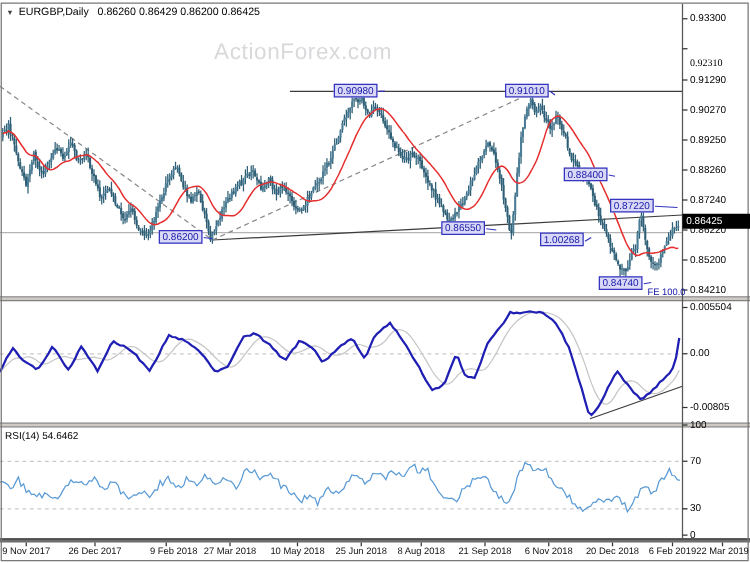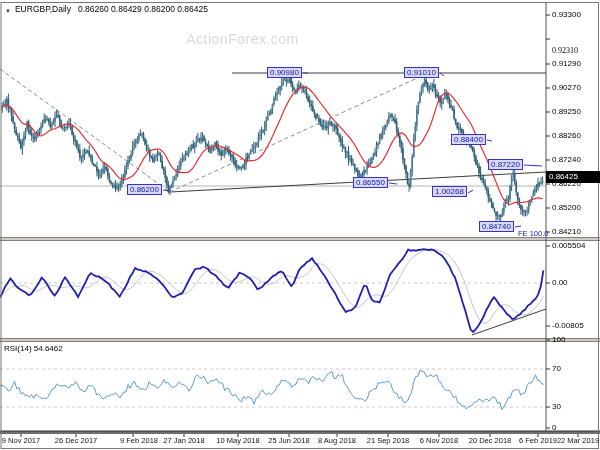--- a/index.html
+++ b/index.html
@@ -1,20 +1,20 @@
 <!DOCTYPE html>
 <html><head>
 <meta charset="utf-8">
 <style>
   html,body{margin:0;padding:0;background:#fff;}
   #root{position:relative;width:600px;height:450px;background:#fff;overflow:hidden;
         font-family:"Liberation Sans",sans-serif;}
   #chart-svg{position:absolute;left:0;top:0;z-index:1;}
   #watermark{position:absolute;left:140px;top:31px;width:205px;text-align:center;
-             font-size:14px;color:#d9d9db;z-index:0;letter-spacing:0.5px;}
+             font-size:18px;color:#d9d9db;z-index:0;letter-spacing:0.5px;}
   #title-row{position:absolute;left:5px;top:4px;font-size:8.5px;color:#000;z-index:4;
              display:flex;align-items:flex-end;white-space:nowrap;}
   #collapse-tri{font-size:6px;color:#444;margin-right:4px;}
   #symbol-lab{margin-right:7px;}
   #macd-label,#rsi-label{position:absolute;left:4px;font-size:8px;color:#000;z-index:3;white-space:nowrap;}
   #macd-label{top:243px;} #rsi-label{top:344px;}
   .axlab{position:absolute;left:552px;font-size:8px;color:#000;white-space:nowrap;z-index:3;}
   .datelab{position:absolute;top:436px;font-size:7.5px;color:#111;transform:translateX(-50%);
            white-space:nowrap;z-index:3;}
   .anno{position:absolute;font-size:8px;line-height:9px;padding:0 2px;border:1px solid #3434be;
@@ -808,21 +808,21 @@
       <div class="axlab" style="top: 241px;">0.005504</div>
       <div class="axlab" style="top: 278px;">0.00</div>
       <div class="axlab" style="top: 321px;">-0.00805</div>
       <div class="axlab" style="top: 335px;">100</div>
       <div class="axlab" style="top: 364px;">70</div>
       <div class="axlab" style="top: 402px;">30</div>
       <div class="axlab" style="top: 423px;">0</div>
       <div class="datelab" style="left: 21px;">9 Nov 2017</div>
       <div class="datelab" style="left: 76px;">26 Dec 2017</div>
       <div class="datelab" style="left: 139px;">9 Feb 2018</div>
-      <div class="datelab" style="left: 184px;">27 Jan 2018</div>
+      <div class="datelab" style="left: 184px;">27 Mar 2018</div>
       <div class="datelab" style="left: 238px;">10 May 2018</div>
       <div class="datelab" style="left: 289px;">25 Jun 2018</div>
       <div class="datelab" style="left: 337px;">8 Aug 2018</div>
       <div class="datelab" style="left: 388px;">21 Sep 2018</div>
       <div class="datelab" style="left: 439px;">6 Nov 2018</div>
       <div class="datelab" style="left: 490px;">20 Dec 2018</div>
       <div class="datelab" style="left: 538px;">6 Feb 2019</div>
       <div class="datelab" style="left: 578px;">22 Mar 2019</div>
       <div class="anno" style="left: 267px; top: 67px; border-color: rgb(52, 52, 190); background: rgb(217, 217, 247); color: rgb(22, 22, 168); text-align: right;">0.90980</div>
       <div class="anno" style="left: 404px; top: 67px; border-color: rgb(52, 52, 190); background: rgb(217, 217, 247); color: rgb(22, 22, 168);">0.91010</div>

